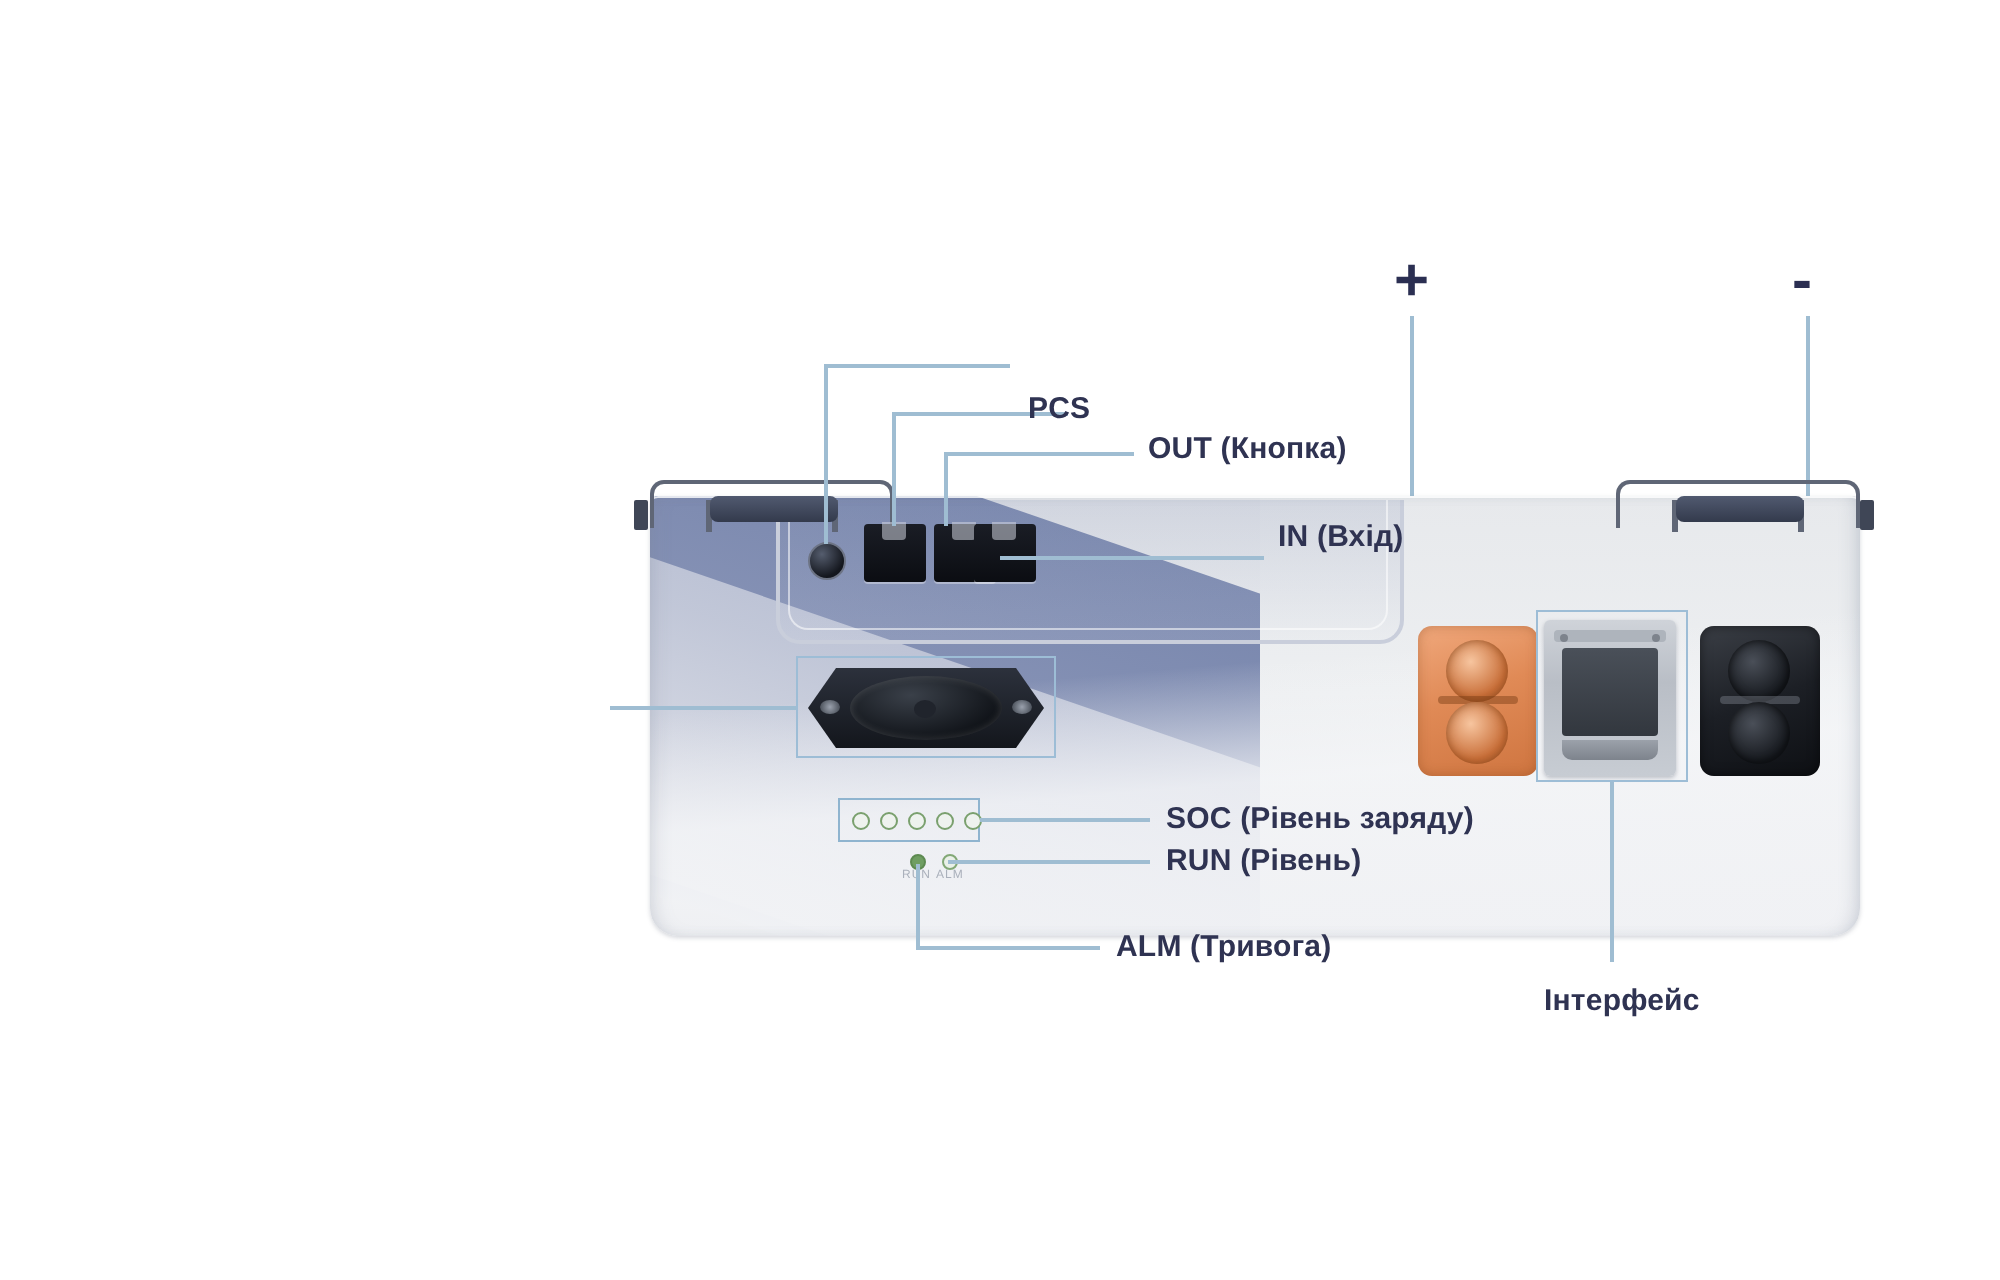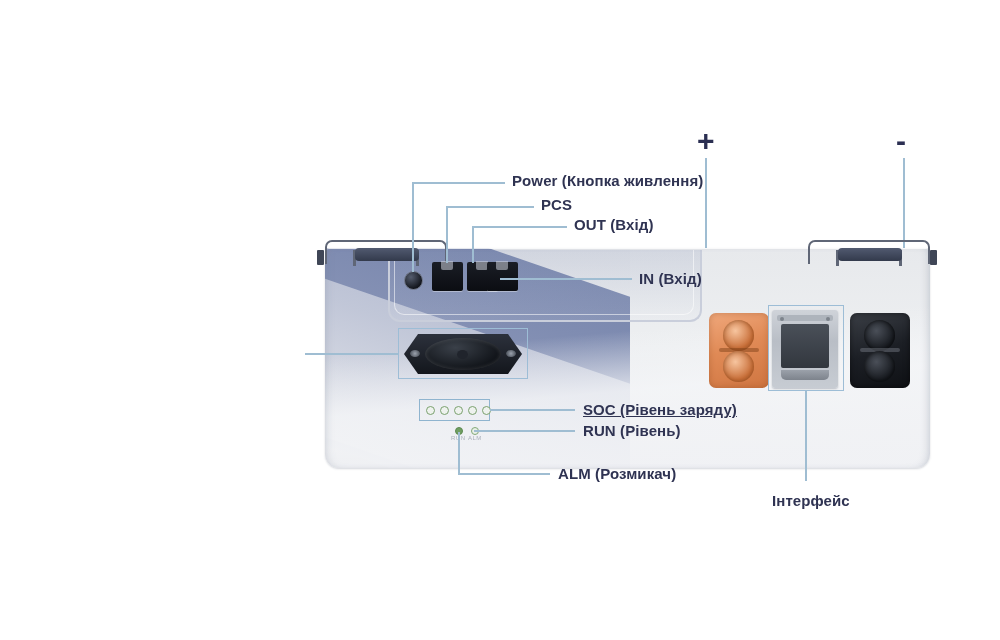--- a/index.html
+++ b/index.html
@@ -317,22 +317,21 @@
 
   <div class="ln h" style="left:490px;top:409px;width:85px;"></div>
 
   <div class="ln h" style="left:474px;top:430px;width:101px;"></div>
 
   <div class="ln v" style="left:458px;top:432px;height:42px;"></div>
   <div class="ln h" style="left:458px;top:473px;width:92px;"></div>
 
   <div class="ln v" style="left:805px;top:391px;height:90px;"></div>
 
-  <div class="lbl" style="left:512px;top:172px;">Power (Кнопка живлення)</div>
-  <div class="lbl" style="left:541px;top:196px;">PCS</div>
-  <div class="lbl" style="left:574px;top:216px;">OUT (Вхід)</div>
-  <div class="lbl" style="left:639px;top:270px;">IN (Вхід)</div>
-  <div class="lbl" style="left:583px;top:401px;text-decoration:underline;">SOC (Рівень заряду)</div>
+  <div class="lbl" style="left:514px;top:196px;">PCS</div>
+  <div class="lbl" style="left:574px;top:216px;">OUT (Кнопка)</div>
+  <div class="lbl" style="left:639px;top:260px;">IN (Вхід)</div>
+  <div class="lbl" style="left:583px;top:401px;">SOC (Рівень заряду)</div>
   <div class="lbl" style="left:583px;top:422px;">RUN (Рівень)</div>
-  <div class="lbl" style="left:558px;top:465px;">ALM (Розмикач)</div>
+  <div class="lbl" style="left:558px;top:465px;">ALM (Тривога)</div>
   <div class="lbl" style="left:772px;top:492px;">Інтерфейс</div>
 
 </div>
 
 </body></html>

